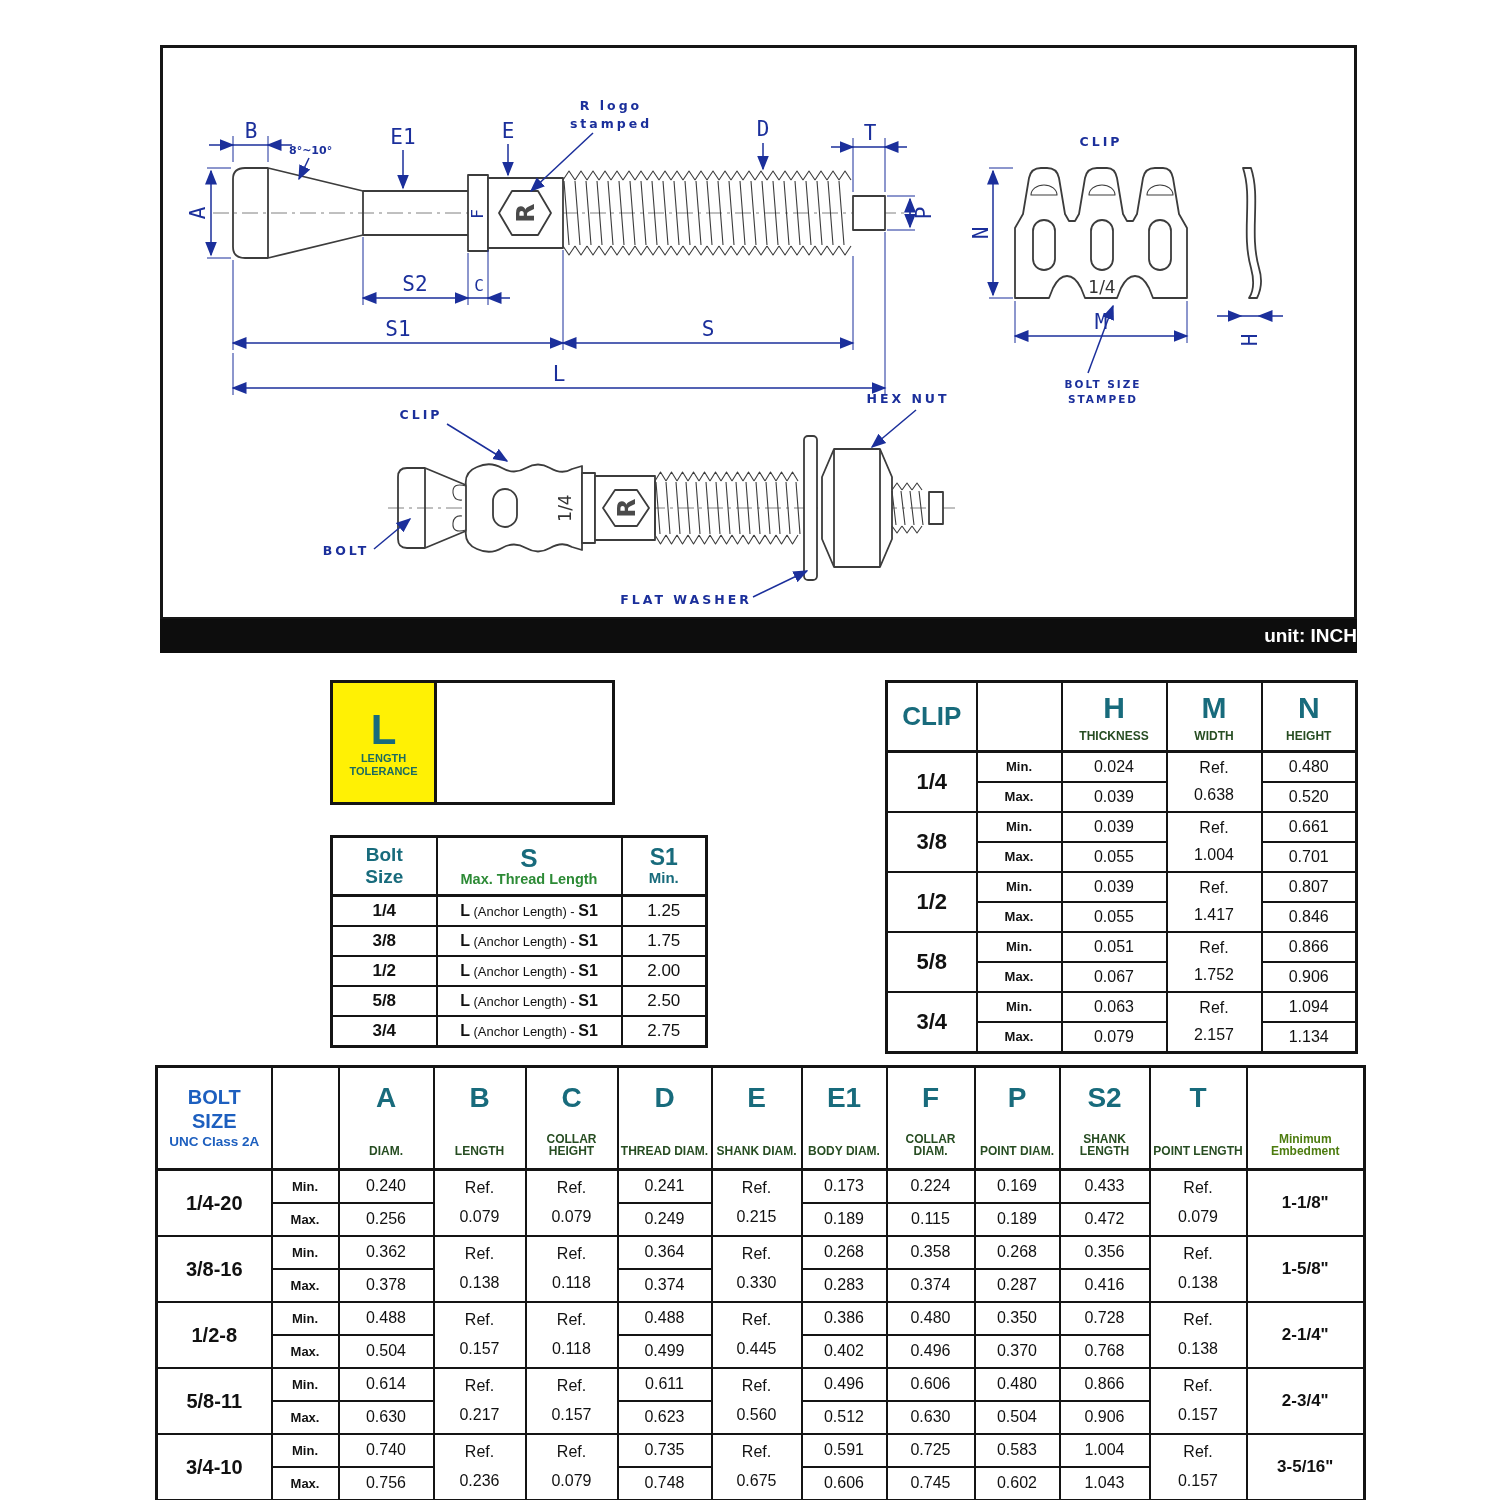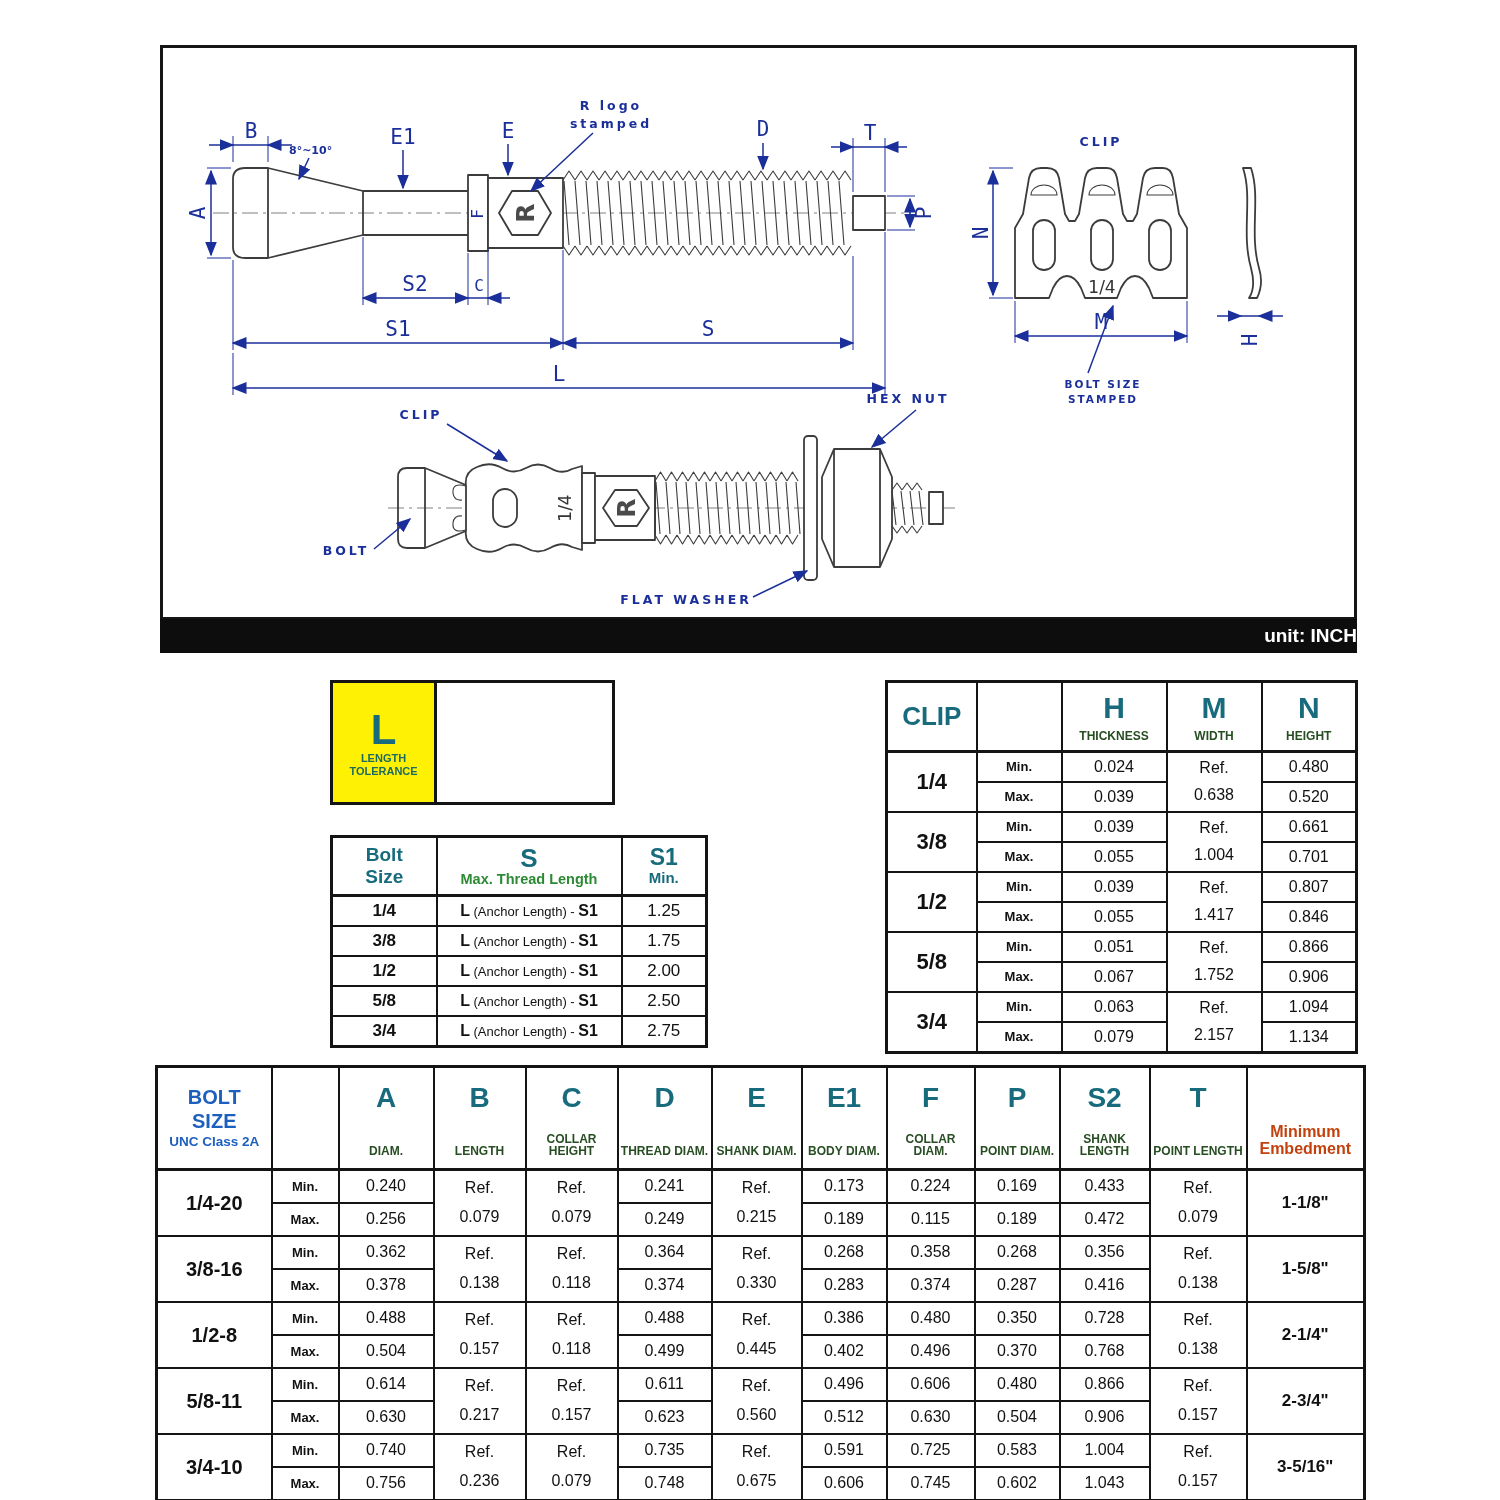--- a/index.html
+++ b/index.html
@@ -45,21 +45,21 @@
        justify-content:center;gap:1px;}
   .cw{height:96px;display:flex;flex-direction:column;align-items:center;
       justify-content:center;gap:3px;color:#1d5fbf;font-weight:bold;}
   .cw .l1{font-size:20px;} .cw .l3{font-size:13.5px;}
   .mm{font-size:13px;font-weight:bold;}
   .val{font-size:16px;}
   .size{font-size:20px;font-weight:bold;}
   .refcell div{height:29px;display:flex;align-items:center;justify-content:center;font-size:16px;}
   .refcell2 div{height:27px;display:flex;align-items:center;justify-content:center;font-size:16px;}
   .embed{font-size:17px;font-weight:bold;}
-  .embedh{font-size:16px;font-weight:bold;color:#c2410c;}
+  .embedh{font-size:12px;font-weight:bold;color:#4d7c0f;}
   
   #mainTable{left:155px;top:1065px;width:1208px;}
   #mainTable td{height:31px;}
   #mainTable tr.head td{height:100px;border-bottom:3px solid #141414;}
   
   #clipTable{left:885px;top:680px;width:470px;}
   #clipTable td{height:28px;}
   #clipTable tr.head td{height:67px;border-bottom:3px solid #141414;}
   #clipTable .size{font-size:22px;}
   #clipTable .letter{font-size:30px;}

